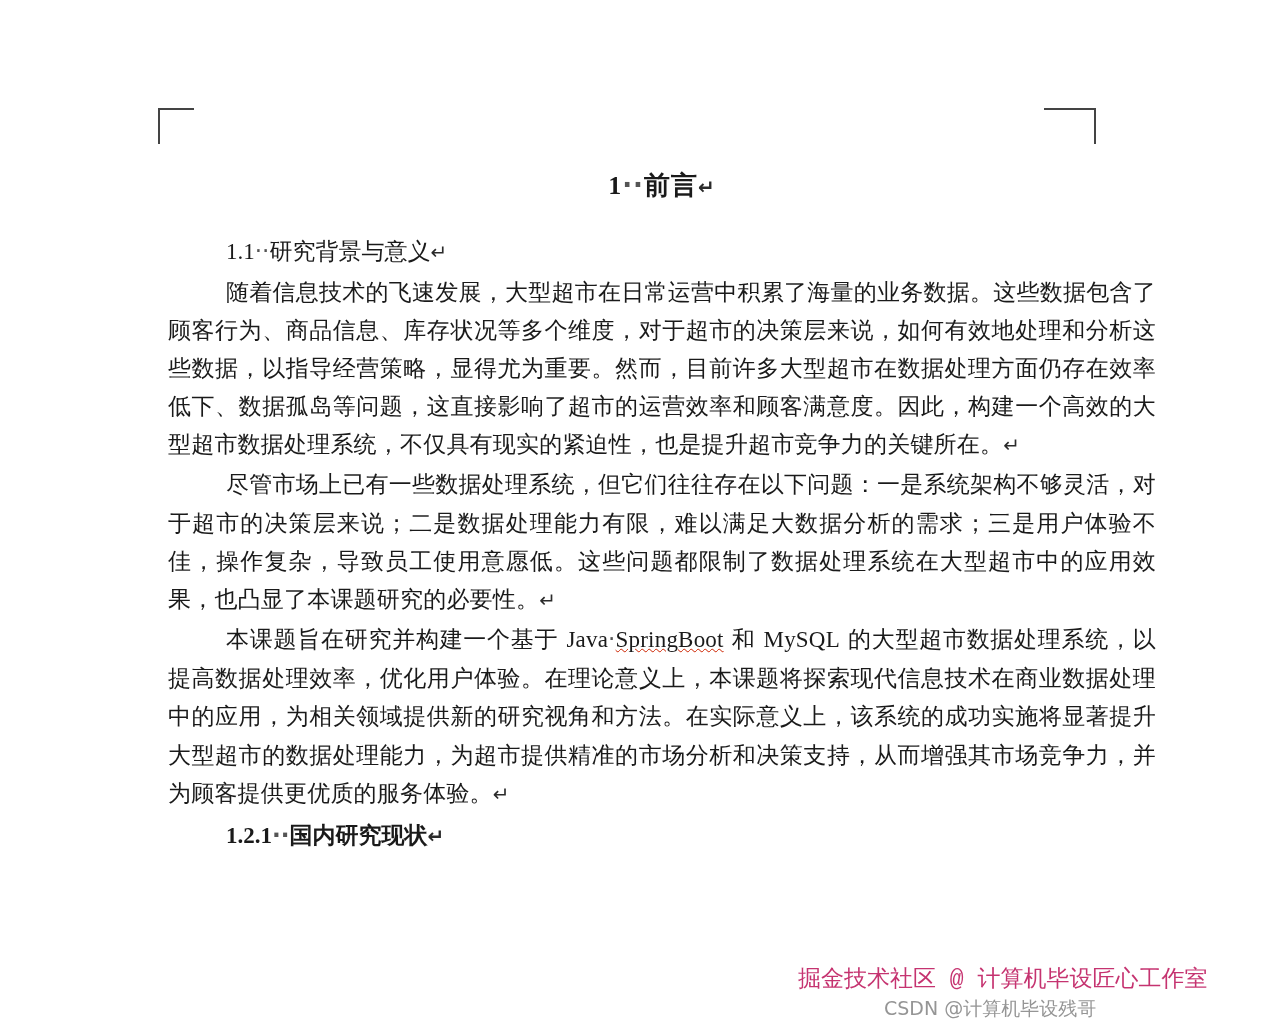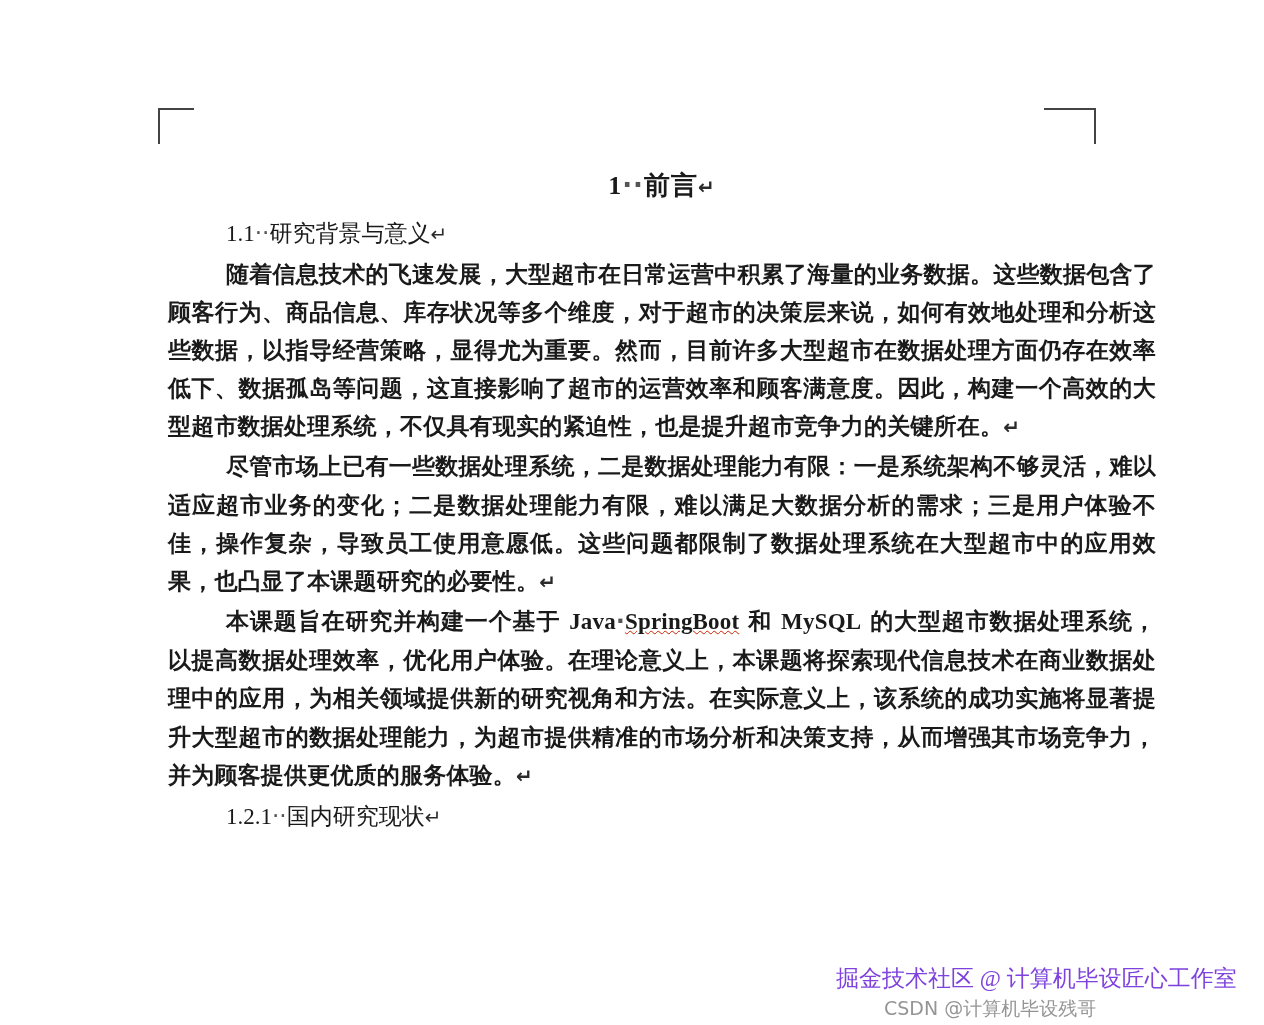--- a/index.html
+++ b/index.html
@@ -40,49 +40,48 @@
     left: 168px;
     top: 170px;
     width: 988px;
   }
 
   .doc-title {
     text-align: center;
     font-size: 26px;
     font-weight: bold;
     letter-spacing: 1px;
-    margin: 0 0 16px 0;
+    margin: 0 0 34px 0;
     line-height: 1.2;
   }
 
   .heading2 {
     font-size: 23px;
     font-weight: normal;
     margin: 6px 0 4px 0;
     text-indent: 58px;
     line-height: 1.45;
   }
 
   .heading3 {
     font-size: 23px;
-    font-weight: normal;
+    font-weight: bold;
     margin: 6px 0 4px 0;
     text-indent: 58px;
     line-height: 1.45;
   }
 
   p.body-para {
     font-size: 23px;
     line-height: 1.66;
     margin: 0 0 2px 0;
     text-indent: 58px;
     text-align: justify;
     text-justify: inter-ideograph;
     letter-spacing: 0.2px;
-    font-weight: bold;
   }
 
   .pilcrow {
     font-size: 20px;
     color: #2b2b2b;
     font-family: "DejaVu Sans", "Liberation Sans", sans-serif;
   }
 
   .latin {
     font-family: "Liberation Serif", "DejaVu Serif", serif;
@@ -96,25 +95,25 @@
   }
 
   .dotsep {
     color: #555;
     font-family: "DejaVu Sans", "Liberation Sans", sans-serif;
   }
 
   
   #watermark-juejin {
     position: absolute;
-    left: 836px;
+    left: 798px;
     top: 963px;
     font-size: 23px;
-    color: #6d28d9;
-    font-family: Liberation Serif, serif;
+    color: #be185d;
+    font-family: Liberation Mono, monospace;
     white-space: nowrap;
     opacity: 0.88;
   }
   #watermark-csdn {
     position: absolute;
     left: 884px;
     top: 996px;
     font-size: 19px;
     color: #8a8a8a;
     font-family: "DejaVu Sans", "Liberation Sans", sans-serif;
@@ -135,21 +134,21 @@
     <h1 class="doc-title">
       <span class="latin"></span><span class="latin">1</span><span class="dotsep">··</span><span>前言</span><span class="pilcrow">↵</span>
     </h1>
 
     <h2 class="heading2">
       <span class="latin">1.1</span><span class="dotsep">··</span><span>研究背景与意义</span><span class="pilcrow">↵</span>
     </h2>
 
     <p class="body-para"><span>随着信息技术的飞速发展，大型超市在日常运营中积累了海量的业务数据。这些数据包含了顾客行为、商品信息、库存状况等多个维度，对于超市的决策层来说，如何有效地处理和分析这些数据，以指导经营策略，显得尤为重要。然而，目前许多大型超市在数据处理方面仍存在效率低下、数据孤岛等问题，这直接影响了超市的运营效率和顾客满意度。因此，构建一个高效的大型超市数据处理系统，不仅具有现实的紧迫性，也是提升超市竞争力的关键所在。</span><span class="pilcrow">↵</span></p>
 
-    <p class="body-para"><span>尽管市场上已有一些数据处理系统，二是数据处理能力有限：一是系统架构不够灵活，难以适应超市业务的变化；二是数据处理能力有限，难以满足大数据分析的需求；三是用户体验不佳，操作复杂，导致员工使用意愿低。这些问题都限制了数据处理系统在大型超市中的应用效果，也凸显了本课题研究的必要性。</span><span class="pilcrow">↵</span></p>
+    <p class="body-para"><span>尽管市场上已有一些数据处理系统，但它们往往存在以下问题：一是系统架构不够灵活，对于超市的决策层来说；二是数据处理能力有限，难以满足大数据分析的需求；三是用户体验不佳，操作复杂，导致员工使用意愿低。这些问题都限制了数据处理系统在大型超市中的应用效果，也凸显了本课题研究的必要性。</span><span class="pilcrow">↵</span></p>
 
     <p class="body-para"><span>本课题旨在研究并构建一个基于 </span><span class="latin">Java</span><span class="dotsep">·</span><span class="latin spell-error">SpringBoot</span><span> 和 </span><span class="latin">MySQL</span><span> 的大型超市数据处理系统，以提高数据处理效率，优化用户体验。在理论意义上，本课题将探索现代信息技术在商业数据处理中的应用，为相关领域提供新的研究视角和方法。在实际意义上，该系统的成功实施将显著提升大型超市的数据处理能力，为超市提供精准的市场分析和决策支持，从而增强其市场竞争力，并为顾客提供更优质的服务体验。</span><span class="pilcrow">↵</span></p>
 
 
     <h3 class="heading3">
       <span class="latin">1.2.1</span><span class="dotsep">··</span><span>国内研究现状</span><span class="pilcrow">↵</span>
     </h3>
 
   </div>
 

